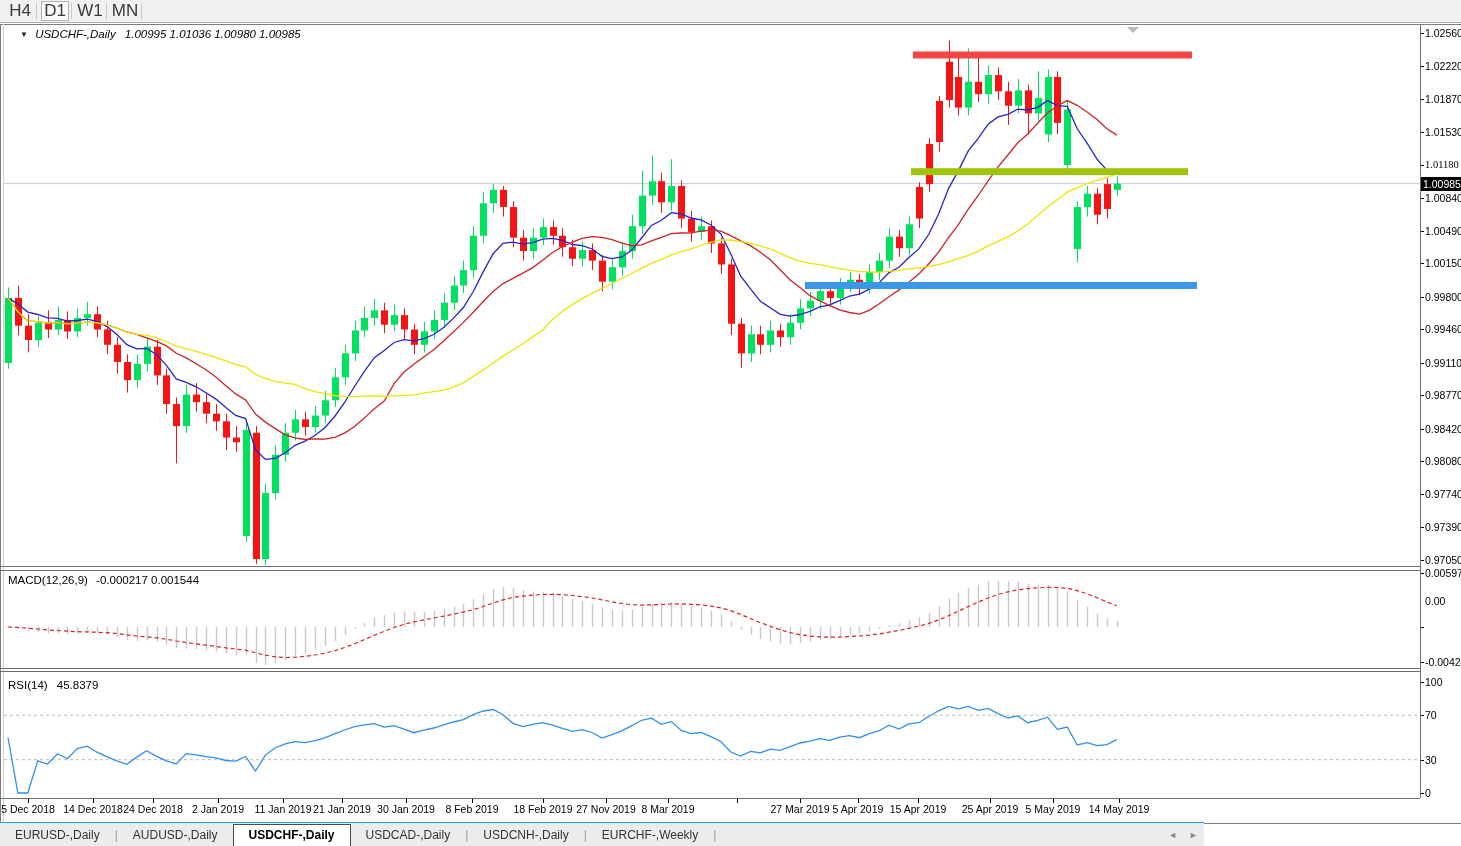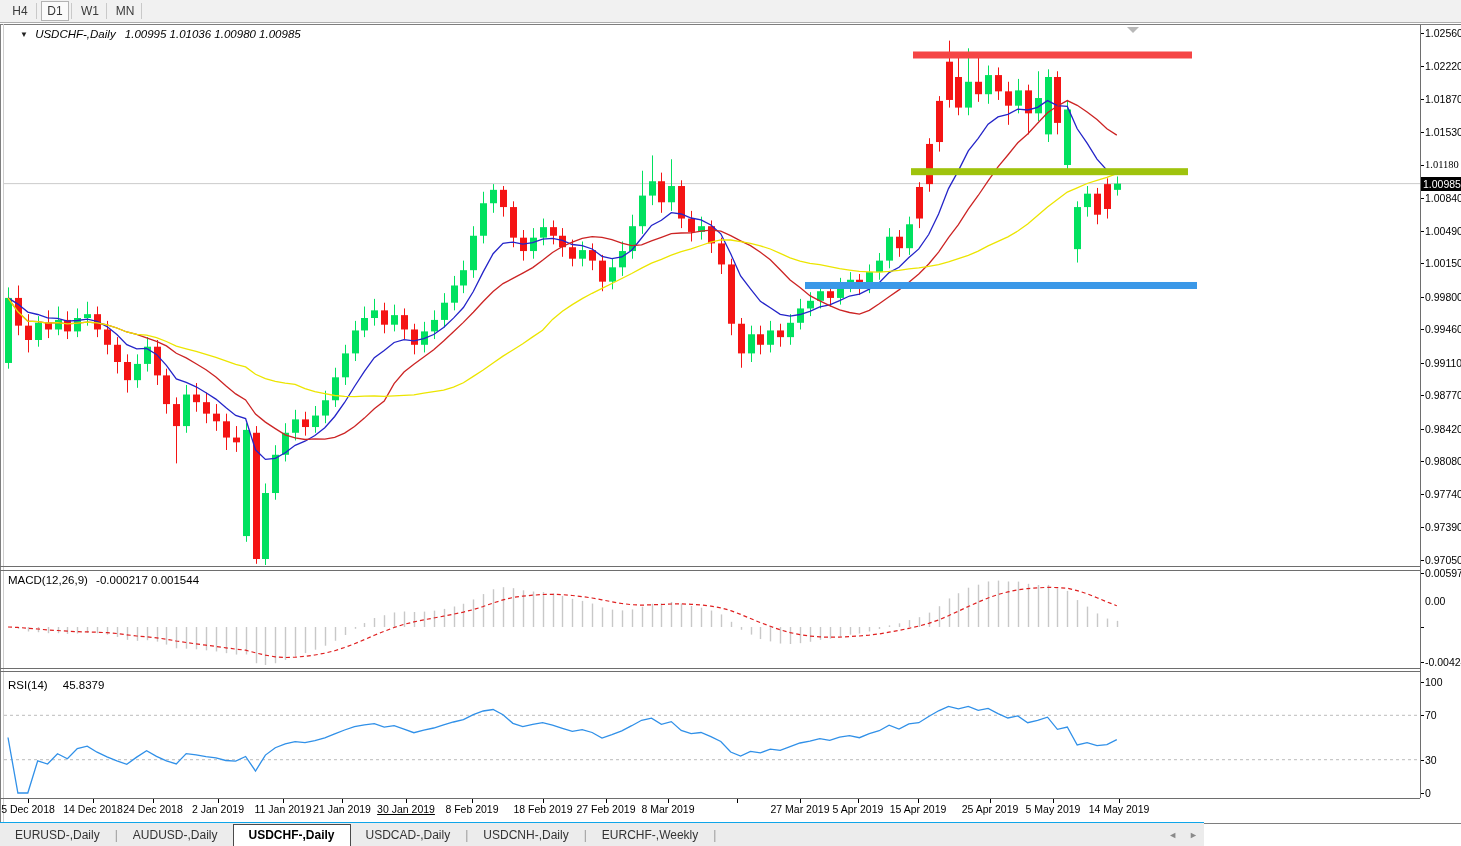--- a/index.html
+++ b/index.html
@@ -1,21 +1,21 @@
 <!DOCTYPE html>
 <html><head>
 <meta charset="utf-8">
 <style>
   html,body{margin:0;padding:0;background:#fff;}
   #root{position:relative;width:1461px;height:846px;background:#fff;overflow:hidden;
         font-family:"Liberation Sans",sans-serif;color:#000;}
   
   .toolbar{position:absolute;left:0;top:0;width:1461px;height:22px;background:#f1f1f1;
            border-bottom:1px solid #adadad;display:flex;align-items:center;}
-  .tf-btn{width:28px;height:20px;line-height:20px;text-align:center;font-size:12px;color:#3a3a3a;
+  .tf-btn{width:28px;height:20px;line-height:20px;text-align:center;font-size:17px;color:#3a3a3a;
           margin-left:2px;cursor:default;}
   .tf-btn.active{background:#fbfbfb;border:1px solid #b3b3b3;height:18px;line-height:18px;width:26px;}
   .tf-sep{width:1px;height:16px;background:#c9c9c9;margin:0 2px;}
   
   .chart-window{position:absolute;left:0;top:24px;width:1461px;height:798px;background:#fff;
                 border-top:1px solid #7e7e7e;border-left:1px solid #7e7e7e;border-bottom:1px solid #7e7e7e;}
   .inner-left-line{position:absolute;left:3px;top:24px;width:1px;height:798px;background:#cfcfcf;}
   .splitter{position:absolute;left:0;width:1420px;height:1px;background:#6e6e6e;}
   .axis-vline{position:absolute;left:1420px;top:25px;width:1px;height:773px;background:#6e6e6e;}
   .label-row{position:absolute;font-size:11.5px;color:#000;white-space:nowrap;}
@@ -422,21 +422,21 @@
     <span style="margin-left:6px;">1.00995 1.01036 1.00980 1.00985</span>
   </div>
 
   <div class="label-row" style="left:8px;top:574px;">
     <span>MACD(12,26,9)</span>
     <span style="margin-left:5px;">-0.000217 0.001544</span>
   </div>
 
   <div class="label-row" style="left:8px;top:679px;">
     <span>RSI(14)</span>
-    <span style="margin-left:12px;">45.8379</span>
+    <span style="margin-left:6px;">45.8379</span>
   </div>
 
   <div class="price-tag">1.00985</div>
 
   <div id="price-axis">
       <div class="axis-tick" style="top: 33px;"></div>
       <div class="axis-label" style="top: 27px;">1.02560</div>
       <div class="axis-tick" style="top: 66px;"></div>
       <div class="axis-label" style="top: 60px;">1.02220</div>
       <div class="axis-tick" style="top: 99px;"></div>
@@ -491,27 +491,27 @@
       <div class="date-label" style="left: 51px;">14 Dec 2018</div>
       <div class="date-tick" style="left: 153px;"></div>
       <div class="date-label" style="left: 111px;">24 Dec 2018</div>
       <div class="date-tick" style="left: 218px;"></div>
       <div class="date-label" style="left: 176px;">2 Jan 2019</div>
       <div class="date-tick" style="left: 283px;"></div>
       <div class="date-label" style="left: 241px;">11 Jan 2019</div>
       <div class="date-tick" style="left: 342px;"></div>
       <div class="date-label" style="left: 300px;">21 Jan 2019</div>
       <div class="date-tick" style="left: 406px;"></div>
-      <div class="date-label" style="left: 364px; text-decoration: underline;">30 Jan 2019</div>
+      <div class="date-label" style="left: 364px;">30 Jan 2019</div>
       <div class="date-tick" style="left: 472px;"></div>
       <div class="date-label" style="left: 430px;">8 Feb 2019</div>
       <div class="date-tick" style="left: 543px;"></div>
       <div class="date-label" style="left: 501px;">18 Feb 2019</div>
       <div class="date-tick" style="left: 606px;"></div>
-      <div class="date-label" style="left: 564px;">27 Feb 2019</div>
+      <div class="date-label" style="left: 564px;">27 Nov 2019</div>
       <div class="date-tick" style="left: 668px;"></div>
       <div class="date-label" style="left: 626px;">8 Mar 2019</div>
       <div class="date-tick" style="left: 737px;"></div>
       <div class="date-label" style="left: 695px; margin-top: 40px;">18 Mar 2019</div>
       <div class="date-tick" style="left: 800px;"></div>
       <div class="date-label" style="left: 758px;">27 Mar 2019</div>
       <div class="date-tick" style="left: 858px;"></div>
       <div class="date-label" style="left: 816px;">5 Apr 2019</div>
       <div class="date-tick" style="left: 918px;"></div>
       <div class="date-label" style="left: 876px;">15 Apr 2019</div>

